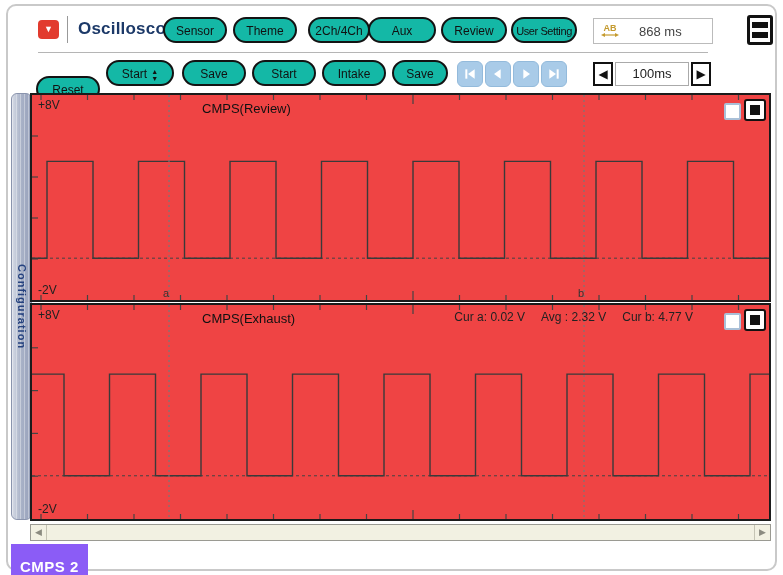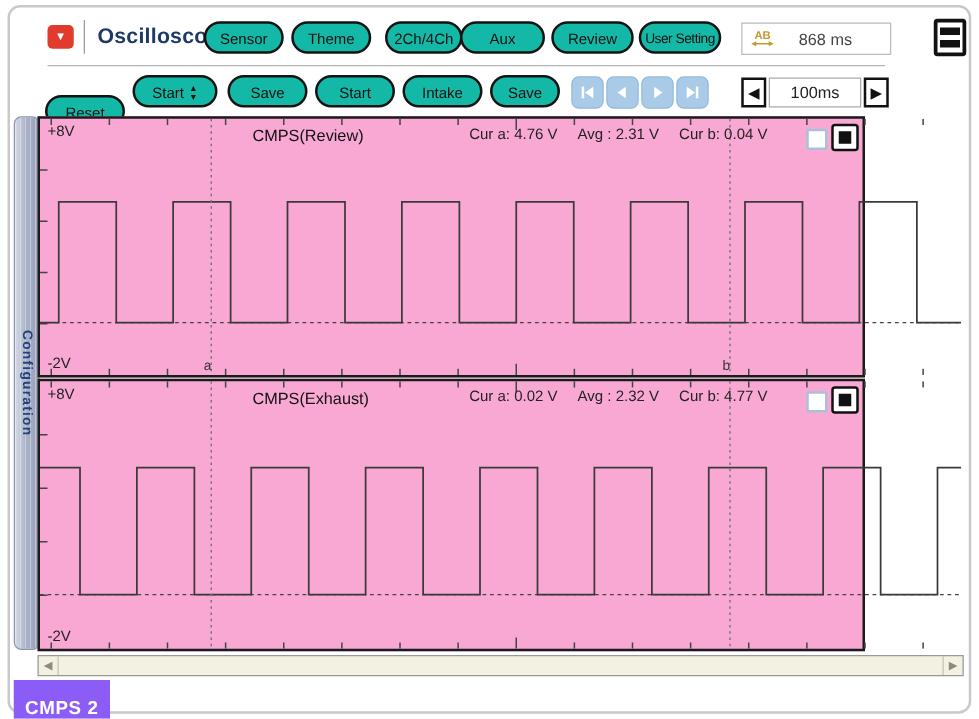--- a/index.html
+++ b/index.html
@@ -35,21 +35,21 @@
          box-sizing:border-box;text-align:center;font-size:13px;line-height:22px;color:#222;}
 
   
   .config-tab{position:absolute;left:11px;top:93px;width:21px;height:427px;border:1px solid #8a94ad;border-radius:6px;
       background:repeating-linear-gradient(90deg,rgba(255,255,255,.35) 0 1px,rgba(0,0,0,0) 1px 4px),
                  linear-gradient(90deg,#d6dbe6 0%,#aab3c8 45%,#96a0ba 100%);
       box-sizing:border-box;display:flex;align-items:center;justify-content:center;}
   .config-tab span{writing-mode:vertical-rl;font-size:11px;font-weight:bold;color:#25427f;letter-spacing:1px;}
 
   
-  .panel{position:absolute;left:30px;width:662px;background:#f9a8d4;border:2px solid #1b1b1b;box-sizing:border-box;}
+  .panel{position:absolute;left:30px;width:741px;background:#ef4444;border:2px solid #1b1b1b;box-sizing:border-box;}
   #panel1{top:93px;height:209px;} #panel2{top:303px;height:218px;}
   .panel svg{position:absolute;left:0;top:0;}
   .ylab{position:absolute;left:6px;font-size:12px;color:#222;z-index:2;}
   .ylab.top{top:3px;} .ylab.bot{bottom:3px;}
   .ptitle{position:absolute;left:170px;top:6px;font-size:13px;color:#111;z-index:2;}
   .meas{position:absolute;top:5px;right:76px;display:flex;gap:16px;font-size:12px;color:#222;white-space:nowrap;z-index:2;}
   .chk{position:absolute;top:8px;right:28px;width:13px;height:13px;border:2px solid #a9c0d8;border-radius:2px;background:#fff;z-index:2;}
   .sqbtn{position:absolute;top:4px;right:3px;width:18px;height:18px;border:2px solid #111;border-radius:3px;background:#fff;z-index:2;}
   .sqbtn i{position:absolute;left:4px;top:4px;width:10px;height:10px;background:#111;display:block;}
   .curlab{position:absolute;bottom:1px;font-size:11px;color:#333;z-index:2;}
@@ -181,25 +181,20 @@
         <line x1="0" y1="82" x2="6" y2="82" class="tick"></line>
         <line x1="0" y1="123" x2="6" y2="123" class="tick"></line>
         <line x1="0" y1="164" x2="6" y2="164" class="tick"></line>
         <path d="M0 163.18 L15 163.18 L15 66.42 L61 66.42 L61 163.18 L106.5 163.18 L106.5 66.42 L152.5 66.42 L152.5 163.18 L198 163.18 L198 66.42 L244 66.42 L244 163.18 L289.5 163.18 L289.5 66.42 L335.5 66.42 L335.5 163.18 L381 163.18 L381 66.42 L427 66.42 L427 163.18 L472.5 163.18 L472.5 66.42 L518.5 66.42 L518.5 163.18 L564 163.18 L564 66.42 L610 66.42 L610 163.18 L655.5 163.18 L655.5 66.42 L701.5 66.42 L701.5 163.18 L737 163.18" class="wv"></path>
         <line x1="137" y1="0" x2="137" y2="205" class="curline"></line>
         <line x1="552" y1="0" x2="552" y2="205" class="curline"></line>
       </svg>
     <div class="ylab top">+8V</div>
     <div class="ylab bot">-2V</div>
     <div class="ptitle">CMPS(Review)</div>
-    <div class="meas">
-      <span><span>Cur a:</span> <span>4.76 V</span></span>
-      <span><span>Avg :</span> <span>2.31 V</span></span>
-      <span><span>Cur b:</span> <span>0.04 V</span></span>
-    </div>
     <div class="chk"></div>
     <div class="sqbtn">
         <i></i>
       </div>
     <span class="curlab" style="left:131px;">a</span>
     <span class="curlab" style="left:546px;">b</span>
   </div>
 
   <div class="panel" id="panel2">
     <svg id="wave2" width="737" height="214" viewBox="0 0 737 214">

